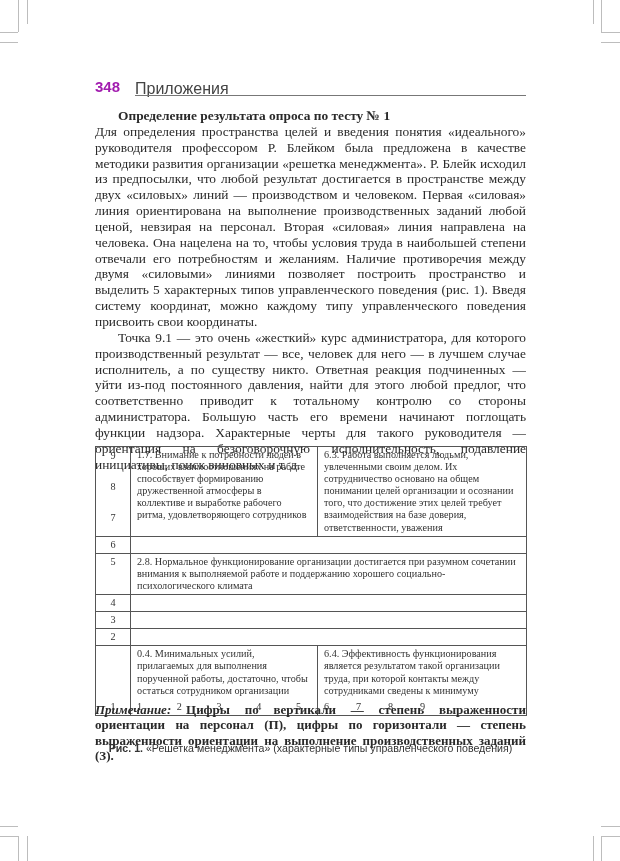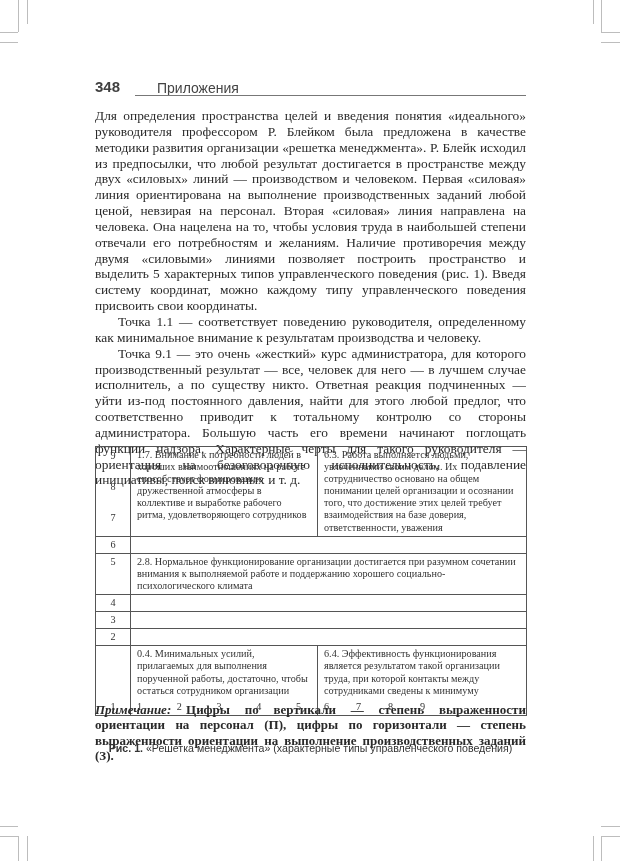--- a/index.html
+++ b/index.html
@@ -1,20 +1,20 @@
 <!DOCTYPE html>
 <html><head>
 <meta charset="utf-8">
 <style>
   html, body { margin: 0; padding: 0; background: #ffffff; }
   body { width: 620px; height: 861px; position: relative; overflow: hidden; font-family: "Liberation Serif", "DejaVu Serif", serif; color: #2a2a2a; }
   .crop { position: absolute; background: #bdbdbd; }
   .running-head { position: absolute; left: 95px; top: 78px; width: 431px; height: 20px; }
-  .page-num { position: absolute; left: 0; top: 0; font-family: "Liberation Sans", "DejaVu Sans", sans-serif; font-weight: bold; font-size: 15px; color: #404040; }
-  .section-name { position: absolute; left: 40px; top: 2px; font-family: "Liberation Sans", "DejaVu Sans", sans-serif; font-size: 14px; color: #444; margin-left: 22px; }
+  .page-num { position: absolute; left: 0; top: 0; font-family: "Liberation Sans", "DejaVu Sans", sans-serif; font-weight: bold; font-size: 15px; color: #a21caf; }
+  .section-name { position: absolute; left: 40px; top: 2px; font-family: "Liberation Sans", "DejaVu Sans", sans-serif; font-size: 16px; color: #444; }
   .head-rule { position: absolute; left: 40px; right: 0; top: 17px; height: 1px; background: #777; }
   .body-text { position: absolute; left: 95px; top: 108px; width: 431px; font-size: 13.4px; line-height: 15.85px; text-align: justify; }
   .body-text p { margin: 0; }
   .body-text .indent { text-indent: 23px; }
   .heading { font-weight: bold; text-indent: 23px; }
   table.grid { position: absolute; left: 95px; top: 446px; width: 432px; border-collapse: collapse; font-size: 10.2px; line-height: 12.1px; color: #333; }
   table.grid td { border: 1px solid #555; padding: 2px 6px; vertical-align: top; }
   td.num { width: 22px; text-align: center; padding: 2px 6px; }
   .numstack { display: flex; flex-direction: column; justify-content: space-between; height: 74px; padding-top: 1px; }
   .axis-row { display: flex; justify-content: space-between; margin-top: 4px; }
@@ -46,22 +46,22 @@
 <div class="crop" style="left:601px;top:836px;width:1px;height:25px;"></div>
 <div class="crop" style="left:593px;top:836px;width:1px;height:25px;"></div>
 
 <div class="running-head">
   <span class="page-num">348</span>
   <span class="section-name">Приложения</span>
   <div class="head-rule"></div>
 </div>
 
 <div class="body-text">
+  <p class="heading">Определение результата опроса по тесту № 1</p>
   <p>Для определения пространства целей и введения понятия «идеального» руководителя профессором Р. Блейком была предложена в качестве методики развития организации «решетка менеджмента». Р. Блейк исходил из предпосылки, что любой результат достигается в пространстве между двух «силовых» линий — производством и человеком. Первая «силовая» линия ориентирована на выполнение производственных заданий любой ценой, невзирая на персонал. Вторая «силовая» линия направлена на человека. Она нацелена на то, чтобы условия труда в наибольшей степени отвечали его потребностям и желаниям. Наличие противоречия между двумя «силовыми» линиями позволяет построить пространство и выделить 5 характерных типов управленческого поведения (рис. 1). Введя систему координат, можно каждому типу управленческого поведения присвоить свои координаты.</p>
-  <p class="indent">Точка 1.1 — соответствует поведению руководителя, определенному как минимальное внимание к результатам производства и человеку.</p>
   <p class="indent">Точка 9.1 — это очень «жесткий» курс администратора, для которого производственный результат — все, человек для него — в лучшем случае исполнитель, а по существу никто. Ответная реакция подчиненных — уйти из-под постоянного давления, найти для этого любой предлог, что соответственно приводит к тотальному контролю со стороны администратора. Большую часть его времени начинают поглощать функции надзора. Характерные черты для такого руководителя — ориентация на безоговорочную исполнительность, подавление инициативы, поиск виновных и т. д.</p>
 </div>
 
 <table class="grid">
   <tbody>
       <tr>
     <td class="num">
       <div class="numstack">
         <span>9</span>
         <span>8</span>

